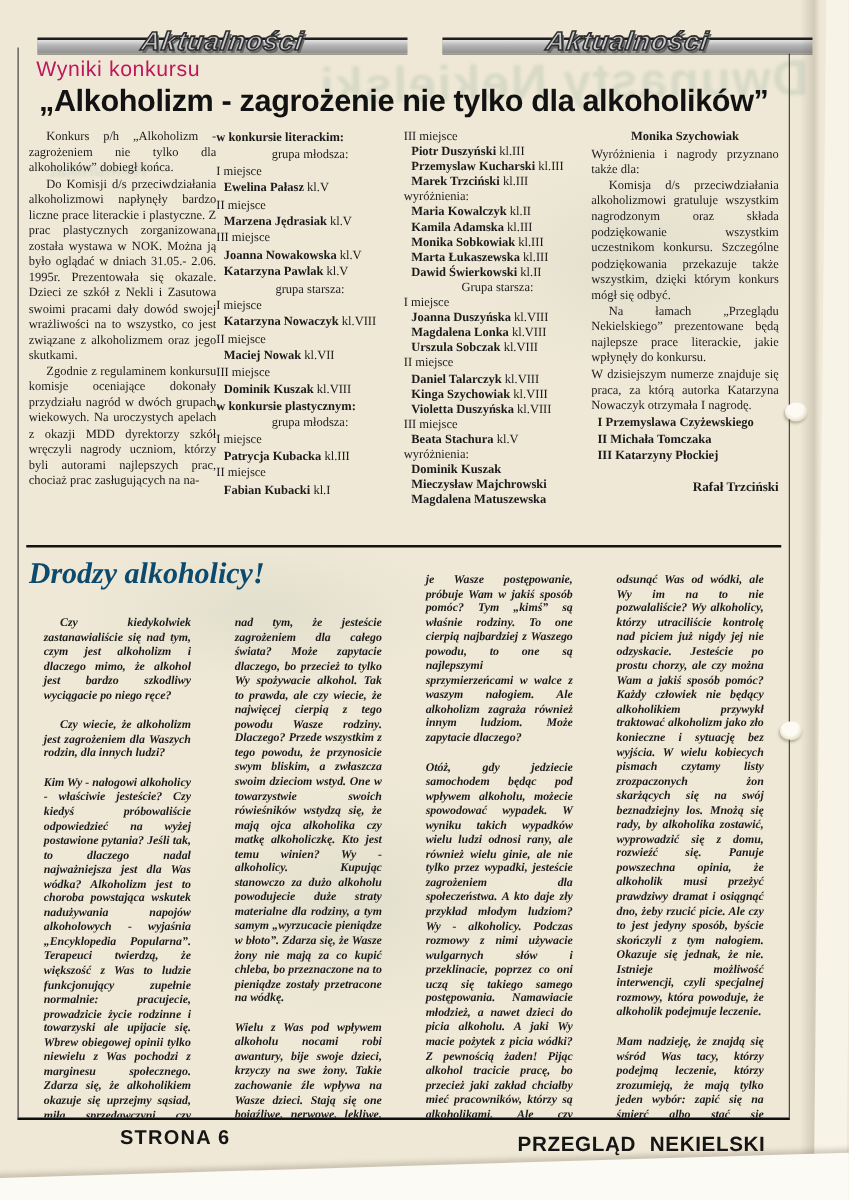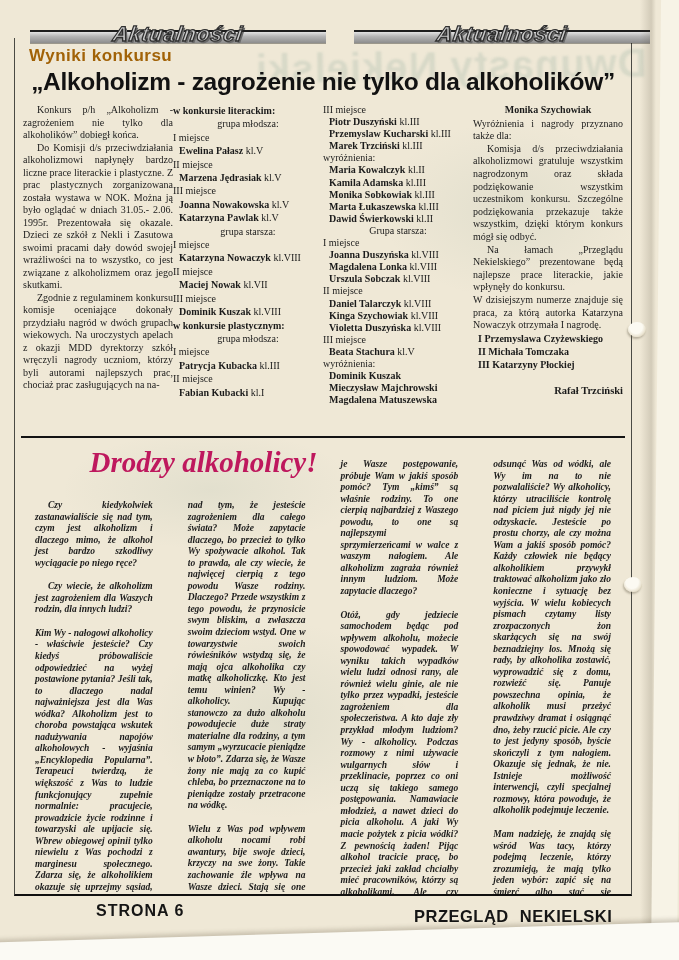--- a/index.html
+++ b/index.html
@@ -62,22 +62,22 @@
   }
 
   
   .content-box{
     position:absolute;top:38px;left:14px;width:618px;height:858px;z-index:1;
     border-left:1px solid #4a4a44;border-right:1px solid #4a4a44;
     border-bottom:2.5px solid #101010;
     box-sizing:border-box;padding:4px 8px 0 8px;overflow:hidden;
   }
   .kicker{
-    font-family:"Liberation Sans",sans-serif;font-weight:700;font-size:17px;
-    margin:4px 0 2px 6px;letter-spacing:.5px;color:#a16207;
+    font-family:"Liberation Sans",sans-serif;font-weight:400;font-size:17px;
+    margin:4px 0 2px 6px;letter-spacing:.5px;color:#be185d;
   }
   .headline{
     font-family:"Liberation Sans",sans-serif;font-weight:700;font-size:24.5px;
     text-align:center;letter-spacing:-.3px;color:#121212;margin:2px 0 8px 0;
     white-space:nowrap;
   }
 
   
   .grid1{display:grid;grid-template-columns:repeat(4,1fr);height:327px;overflow:hidden;}
   .a1col{overflow:hidden;}
@@ -100,21 +100,21 @@
   .divider{border:none;border-top:2.5px solid #131313;margin:5px -2px 6px -2px;}
 
   
   .grid2{
     display:grid;grid-template-columns:repeat(4,1fr);grid-template-rows:auto 1fr;
     gap:0 11px;height:452px;overflow:hidden;
   }
   .a2title{
     grid-column:1/3;grid-row:1;
     font-family:"Liberation Serif",serif;font-weight:700;font-style:italic;
-    font-size:29px;text-align:right;margin:2px 0 9px 0;color:#be185d;
+    font-size:24px;text-align:left;margin:2px 0 9px 0;color:#0c4a6e;
   }
   .a2c1{grid-column:1;grid-row:2;overflow:hidden;}
   .a2c2{grid-column:2;grid-row:2;overflow:hidden;}
   .a2c3{grid-column:3;grid-row:1/3;overflow:hidden;padding-top:3px;}
   .a2c4{grid-column:4;grid-row:1/3;overflow:hidden;padding-top:3px;display:flex;flex-direction:column;}
   .a2 p{
     font-style:italic;font-size:9.5px;line-height:11.55px;text-align:justify;margin:12px;font-weight:bold;
   }
   .a2 p.indent{text-indent:13px;}
   .sig2{margin-top:auto;text-align:right;}

